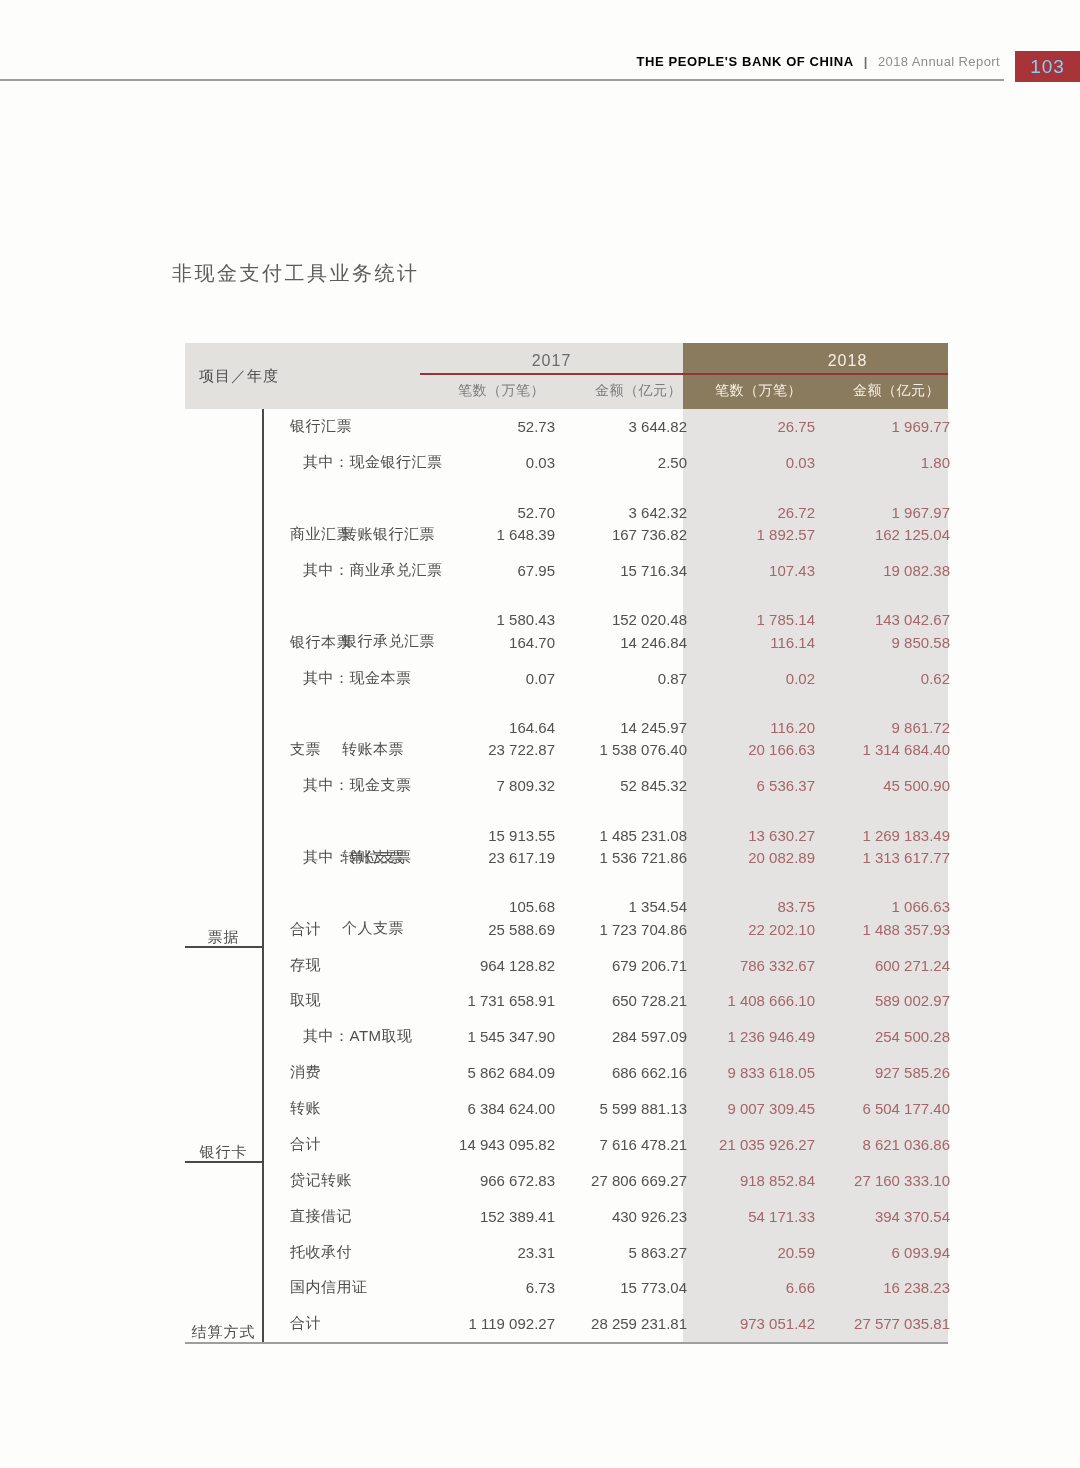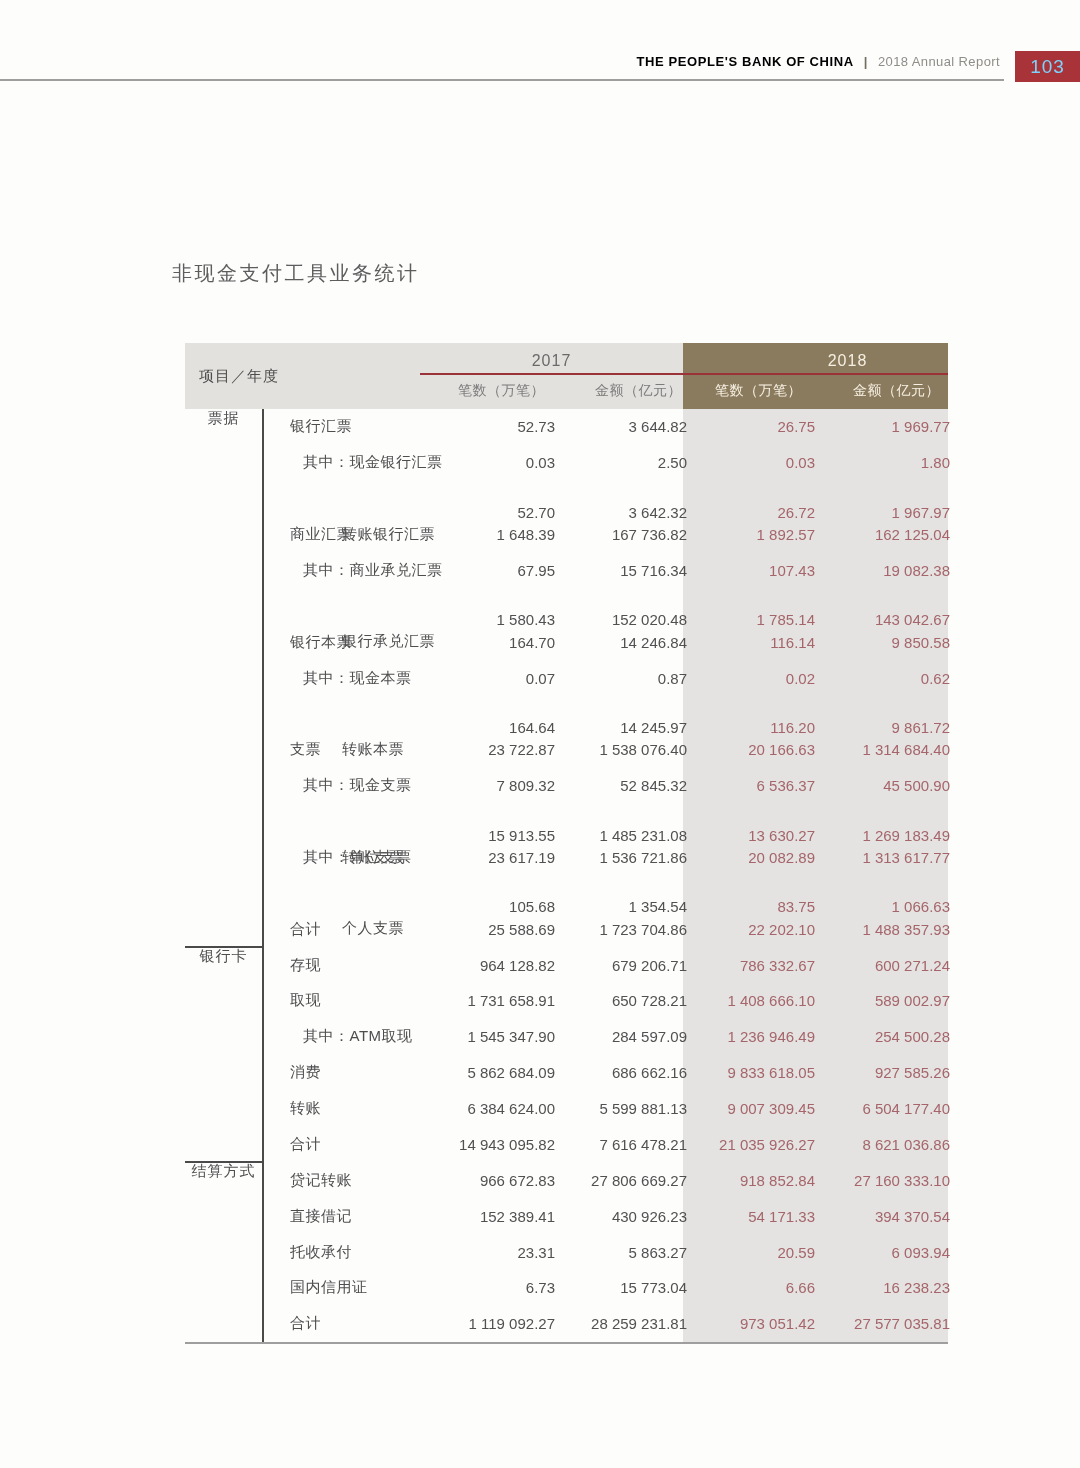--- a/index.html
+++ b/index.html
@@ -59,21 +59,21 @@
   .sub.s2{right:266px;color:#7c7c7c;}
   .sub.s3{right:146px;color:#f6f0e2;}
   .sub.s4{right:8px;color:#f6f0e2;}
   .tbody{position:relative;border-bottom:2px solid var(--rule-gray);}
   .shade{position:absolute;left:498px;width:265px;top:0;bottom:0;background:var(--shade);}
   .vline{position:absolute;left:77px;width:2px;top:0;bottom:0;background:var(--rule-dark);z-index:2;}
   .tgroup{position:relative;display:flex;z-index:1;}
   .tgroup.bordered::before{
     content:"";position:absolute;left:0;top:-1px;width:79px;height:2px;background:var(--rule-dark);
   }
-  .gutter{width:77px;flex:none;display:flex;align-items:flex-start;justify-content:center;}
+  .gutter{width:77px;flex:none;display:flex;align-items:flex-end;justify-content:center;}
   .gutter span{font-size:15px;letter-spacing:1px;color:var(--ink);white-space:nowrap;}
   .rows{flex:1;padding-left:20px;}
   .trow{
     display:grid;grid-template-columns:168px 105px 132px 128px 153px;
     height:35.88px;align-items:center;
   }
   .rlabel{font-size:15px;letter-spacing:.5px;color:var(--ink);white-space:nowrap;}
   .rlabel.ind0{padding-left:8px;}
   .rlabel.ind1{padding-left:21px;}
   .rlabel.ind2{padding-left:60px;margin-top:44px;}

